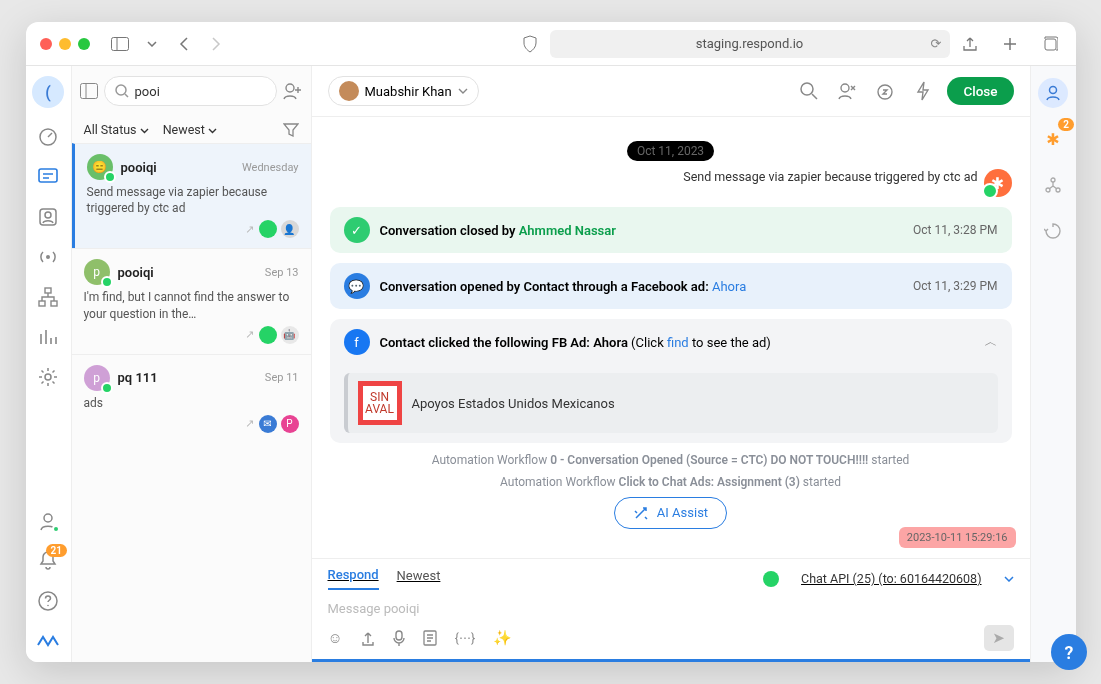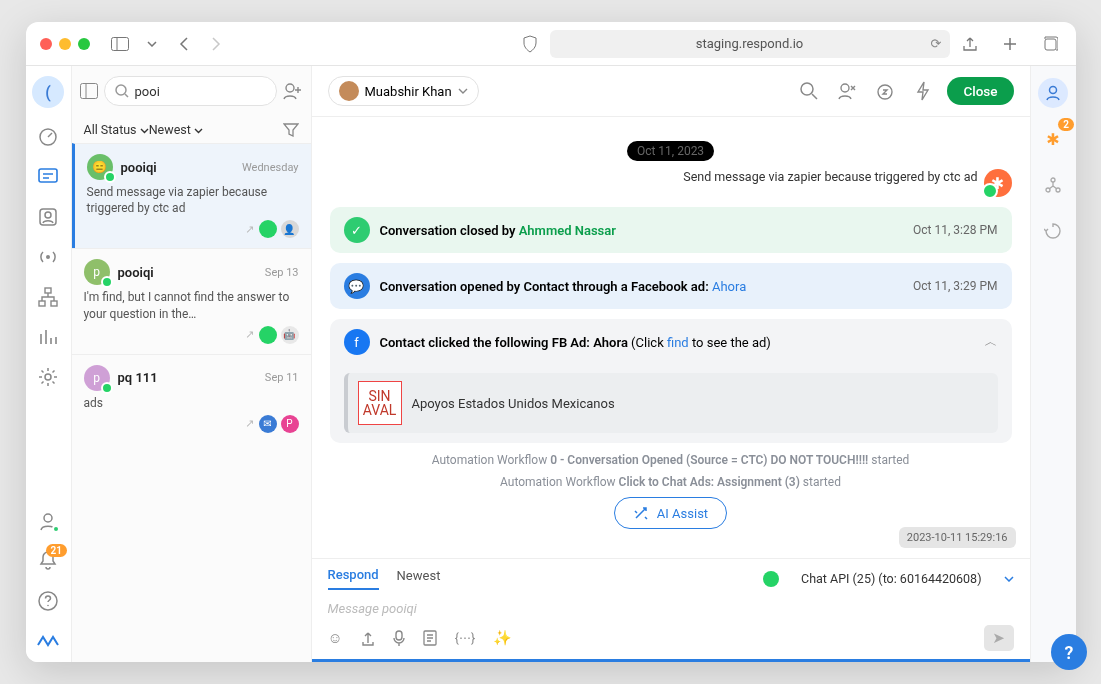--- a/index.html
+++ b/index.html
@@ -19,21 +19,21 @@
   .nav { width:46px; background:#fff; border-right:1px solid #eee; display:flex; flex-direction:column; align-items:center; padding:10px 0; gap:18px; color:#888;}
   .nav .icon { width:22px; height:22px; display:flex; align-items:center; justify-content:center; position:relative;}
   .nav .icon.active { color:#2a7de1; }
   .nav .spacer { flex:1; }
   .brand-c { width:32px; height:32px; border-radius:50%; background:#d6e9ff; color:#3a7bd5; display:flex; align-items:center; justify-content:center; font-weight:600; font-size:16px;}
   .badge { position:absolute; top:-6px; right:-8px; background:#ff9d2e; color:#fff; font-size:10px; border-radius:9px; padding:1px 5px; font-weight:600;}
   .greendot { position:absolute; bottom:-1px; right:-1px; width:8px;height:8px;border-radius:50%; background:#2ecc71; border:2px solid #fff;}
   .inbox { width:240px; border-right:1px solid #eee; background:#fbfbfb; display:flex; flex-direction:column; }
   .inbox-top { display:flex; align-items:center; padding:10px 8px; gap:6px;}
   .search { flex:1; background:#fff; border:1px solid #e2e2e2; border-radius:20px; height:30px; display:flex; align-items:center; padding:0 10px; font-size:13px; color:#333;}
-  .filterrow { display:flex; align-items:center; padding:6px 12px; font-size:12.5px; color:#333; }
+  .filterrow { display:flex; align-items:center; padding:6px 12px; font-size:12.5px; color:#333; gap:14px;}
   .filterrow .spacer2{flex:1;}
   .convitem { padding:10px 12px; border-top:1px solid #eee; position:relative; cursor:pointer; }
   .convitem.sel { background:#eef4fb; border-left:3px solid #2a7de1; }
   .convhead { display:flex; align-items:center; gap:8px;}
   .avatar { width:26px; height:26px; border-radius:50%; background:#6abf69; color:#fff; display:flex; align-items:center; justify-content:center; font-size:12px; position:relative;}
   .avatar .wa { position:absolute; bottom:-3px; right:-3px; width:12px; height:12px; background:#25d366; border-radius:50%; border:2px solid #fff;}
   .cname { font-size:13px; font-weight:600; color:#222; }
   .ctime { margin-left:auto; font-size:11px; color:#999;}
   .cmsg { font-size:12px; color:#555; margin-top:4px; line-height:1.35;}
   .cfoot { display:flex; justify-content:flex-end; gap:4px; margin-top:4px; align-items:center;}
@@ -54,32 +54,32 @@
   .eventrow { display:flex; align-items:center; gap:10px; border-radius:10px; padding:10px 14px; margin:10px 0; font-size:13px; }
   .eventrow .etime{ margin-left:auto; font-size:12px; color:#666;}
   .ev-closed { background:#e9f7ef; }
   .ev-opened { background:#e8f1fb; }
   .ev-fb { background:#f3f4f6; flex-wrap:wrap;}
   .eicon { width:26px; height:26px; border-radius:50%; display:flex; align-items:center; justify-content:center; color:#fff; font-size:13px; flex:0 0 auto;}
   .ev-closed .eicon{ background:#2ecc71;}
   .ev-opened .eicon{ background:#2a7de1;}
   .ev-fb .eicon{ background:#1877f2;}
   .adcard { width:100%; background:#eceef0; border-left:4px solid #c9ccd1; border-radius:6px; padding:8px 10px; margin-top:8px; display:flex; align-items:center; gap:10px;}
-  .adimg { width:44px; height:44px; background:#fff; border:1px solid #ef4444; display:flex; align-items:center; justify-content:center; font-size:14px; color:#c0392b; text-align:center; line-height:1;}
+  .adimg { width:44px; height:44px; background:#fff; border:5px solid #ef4444; display:flex; align-items:center; justify-content:center; font-size:12px; color:#c0392b; text-align:center; line-height:1;}
   .autoline { text-align:center; font-size:12px; color:#8a8f98; margin:8px 0;}
-  .aiassist { margin:6px auto; border:1.5px solid #2a7de1; color:#2a7de1; background:#fff; border-radius:20px; padding:7px 18px; font-size:13px; display:flex; align-items:center; gap:8px; width:max-content;}
-  .timestampbox { position:absolute; right:14px; bottom:10px; background:#e5e5e5; border-radius:6px; padding:4px 8px; font-size:11px; color:#666;}
+  .aiassist { margin:6px auto; border:1.5px solid #2a7de1; color:#2a7de1; background:#fff; border-radius:20px; padding:7px 18px; font-size:13px; display:flex; align-items:flex-start; gap:8px; width:max-content;}
+  .timestampbox { position:absolute; right:14px; bottom:10px; background:#fca5a5; border-radius:6px; padding:4px 8px; font-size:11px; color:#666;}
   .composer { border-top:1px solid #eee; }
-  .tabs { display:flex; align-items:center; padding:8px 16px 0; gap:18px; font-size:13px;}
+  .tabs { display:flex; align-items:center; padding:8px 16px 0; gap:18px; font-size:13px;text-decoration:underline;}
   .tab { padding-bottom:6px; color:#555; }
   .tab.active { color:#2a7de1; border-bottom:2px solid #2a7de1; font-weight:500;}
   .channel { margin-left:auto; display:flex; align-items:center; gap:22px; font-size:12.5px; color:#333;}
   .wa-sm{ width:16px;height:16px;border-radius:50%; background:#25d366; display:inline-block;}
   .msgbox { padding:8px 16px 4px; }
-  .msgbox input { width:100%; border:none; outline:none; font-size:13px; color:#ec4899;font-style:italic; }
+  .msgbox input { width:100%; border:none; outline:none; font-size:13px; color:#ec4899; }
   .msgbox input::placeholder{color:#bbb;}
   .tools { display:flex; align-items:center; gap:18px; padding:4px 16px 8px; color:#888; font-size:15px;}
   .tools .spacer4{flex:1;}
   .sendbtn { width:30px; height:26px; background:#e5e5e5; border-radius:5px; display:flex; align-items:center; justify-content:center; color:#aaa;}
   .bluebar { height:3px; background:#2a7de1; width:100%;}
   .rside { width:46px; background:#f8f9fb; border-left:1px solid #eee; display:flex; flex-direction:column; align-items:center; padding:12px 0; gap:16px; color:#aaa;}
   .rside .ricon{width:30px;height:30px; display:flex; align-items:center; justify-content:center; border-radius:50%; position:relative;}
   .rside .ricon.person{ background:#dce9ff; color:#3a7bd5;}
   .helpbtn{ position:absolute; bottom:14px; right:14px; width:36px;height:36px; border-radius:50%; background:#2a7de1; color:#fff; display:flex; align-items:center; justify-content:center; font-size:18px; font-weight:600;}
   svg{display:block;}

